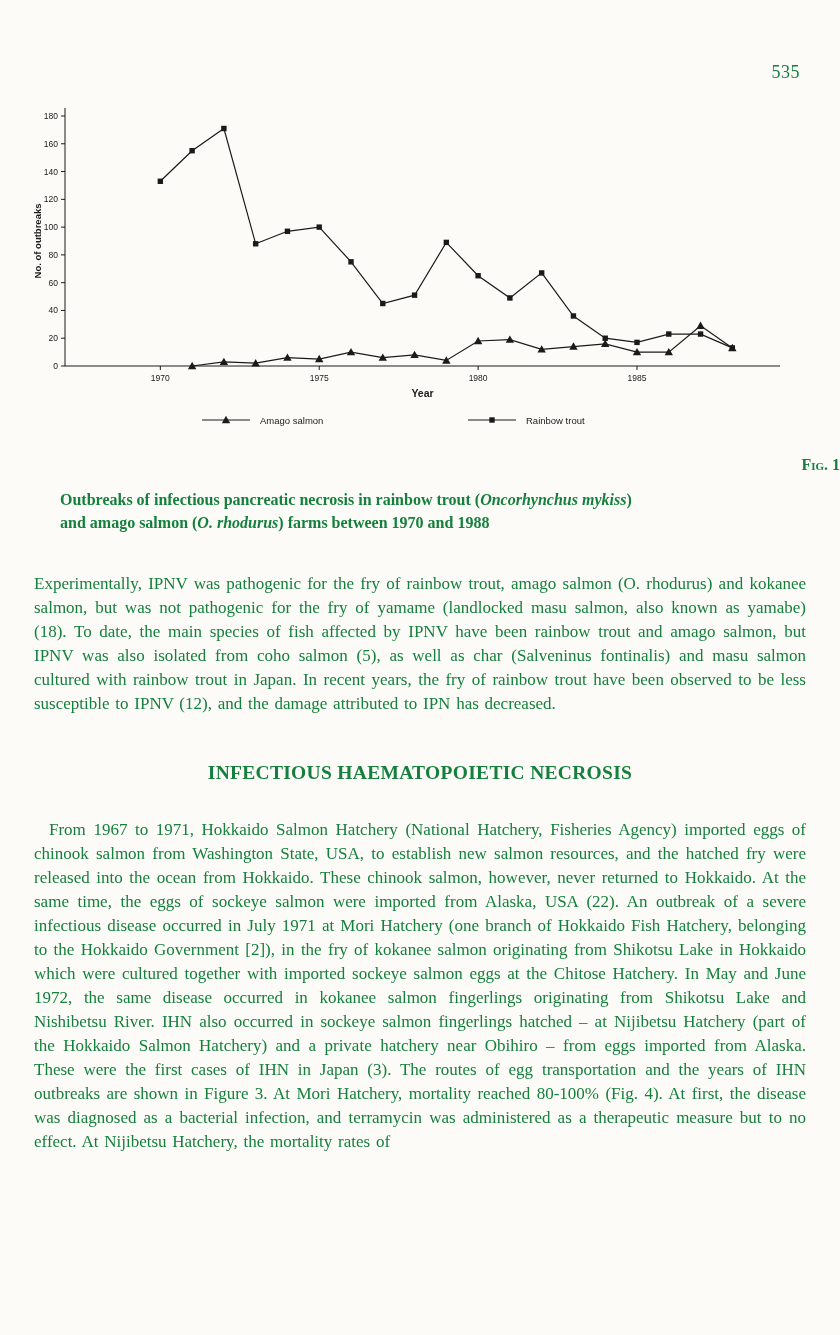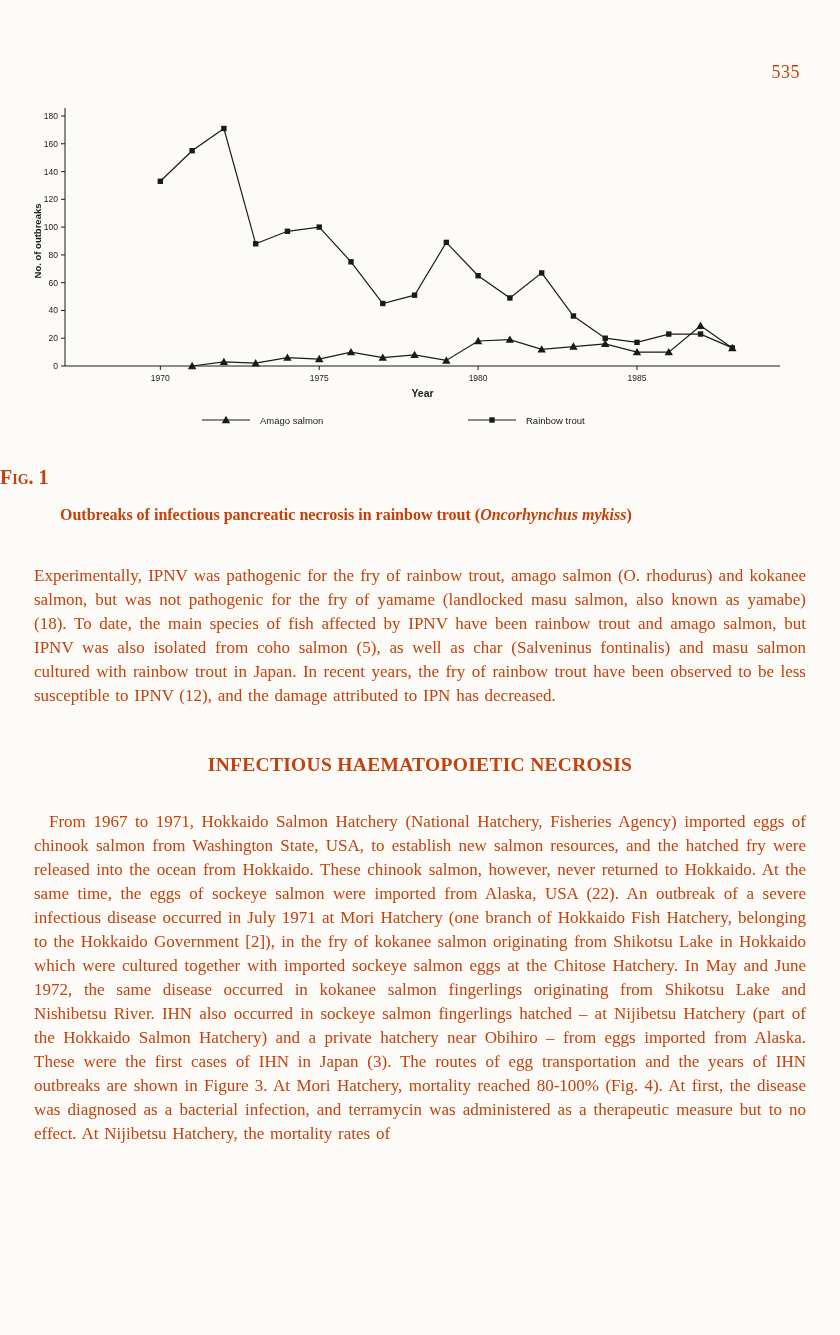--- a/index.html
+++ b/index.html
@@ -2,34 +2,34 @@
 <html><head>
 <meta charset="utf-8">
 <style>
   html,body{margin:0;padding:0;background:#fcfbf7;}
   .page{
     position:relative;
     width:840px;height:1335px;
     background:#fcfbf7;
     overflow:hidden;
     font-family:"Liberation Serif", serif;
-    color:#c2410c;
+    color:#15803d;
   }
   .page-number{
     position:absolute;top:62px;right:40px;
     font-size:18px;letter-spacing:0.5px;
   }
   .chart-wrap{
     margin:94px 0 0 30px;
     width:760px;height:348px;
   }
   .fig-label{
-    text-align:left;font-weight:bold;
+    text-align:right;font-weight:bold;
     font-variant:small-caps;
-    font-size:20px;margin-top:24px;
+    font-size:16px;margin-top:14px;
   }
   .fig-caption{
     text-align:left;font-weight:bold;
     font-size:16px;line-height:23px;
     margin:14px 60px 0;
   }
   .fig-caption .it{font-style:italic;}
   .body-para{
     margin:0 34px;
     font-size:17px;line-height:24px;
@@ -138,20 +138,21 @@
             <line x1="438" y1="326" x2="486" y2="326" stroke="#1a1a1a" stroke-width="1.1"></line>
             <rect x="459.3" y="323.3" width="5.4" height="5.4" fill="#1a1a1a"></rect>
             <text x="496" y="329.5" fill="#1a1a1a" font-family="&quot;Liberation Sans&quot;, sans-serif" font-size="9.5">Rainbow trout</text>
           </g>
         </svg></div>
 
     <figcaption>
       <div class="fig-label">Fig. 1</div>
       <div class="fig-caption">
         <div><span>Outbreaks of infectious pancreatic necrosis in rainbow trout (</span><span class="it">Oncorhynchus mykiss</span><span>)</span></div>
+        <div><span>and amago salmon (</span><span class="it">O. rhodurus</span><span>) farms between 1970 and 1988</span></div>
       </div>
     </figcaption>
   </figure>
 
   <p class="body-para para-1"><span>Experimentally, IPNV was pathogenic for the fry of rainbow trout, amago salmon (</span><span class="it">O. rhodurus</span><span>) and kokanee salmon, but was not pathogenic for the fry of yamame (landlocked masu salmon, also known as yamabe) (18). To date, the main species of fish affected by IPNV have been rainbow trout and amago salmon, but IPNV was also isolated from coho salmon (5), as well as char (</span><span class="it">Salveninus fontinalis</span><span>) and masu salmon cultured with rainbow trout in Japan. In recent years, the fry of rainbow trout have been observed to be less susceptible to IPNV (12), and the damage attributed to IPN has decreased.</span></p>
 
   <h2 class="section-heading">INFECTIOUS HAEMATOPOIETIC NECROSIS</h2>
 
   <p class="body-para para-2"><span>From 1967 to 1971, Hokkaido Salmon Hatchery (National Hatchery, Fisheries Agency) imported eggs of chinook salmon from Washington State, USA, to establish new salmon resources, and the hatched fry were released into the ocean from Hokkaido. These chinook salmon, however, never returned to Hokkaido. At the same time, the eggs of sockeye salmon were imported from Alaska, USA (22). An outbreak of a severe infectious disease occurred in July 1971 at Mori Hatchery (one branch of Hokkaido Fish Hatchery, belonging to the Hokkaido Government [2]), in the fry of kokanee salmon originating from Shikotsu Lake in Hokkaido which were cultured together with imported sockeye salmon eggs at the Chitose Hatchery. In May and June 1972, the same disease occurred in kokanee salmon fingerlings originating from Shikotsu Lake and Nishibetsu River. IHN also occurred in sockeye salmon fingerlings hatched – at Nijibetsu Hatchery (part of the Hokkaido Salmon Hatchery) and a private hatchery near Obihiro – from eggs imported from Alaska. These were the first cases of IHN in Japan (3). The routes of egg transportation and the years of IHN outbreaks are shown in Figure 3. At Mori Hatchery, mortality reached 80-100% (Fig. 4). At first, the disease was diagnosed as a bacterial infection, and terramycin was administered as a therapeutic measure but to no effect. At Nijibetsu Hatchery, the mortality rates of</span></p>
 

